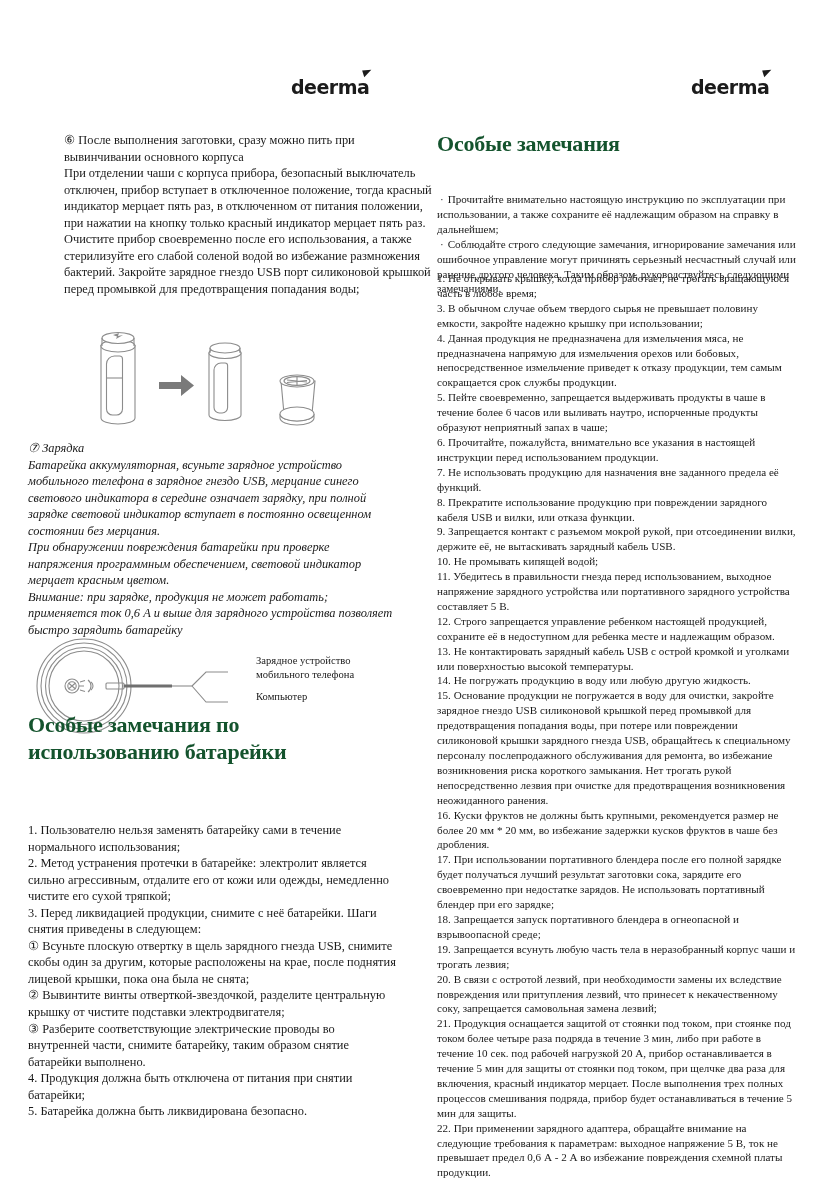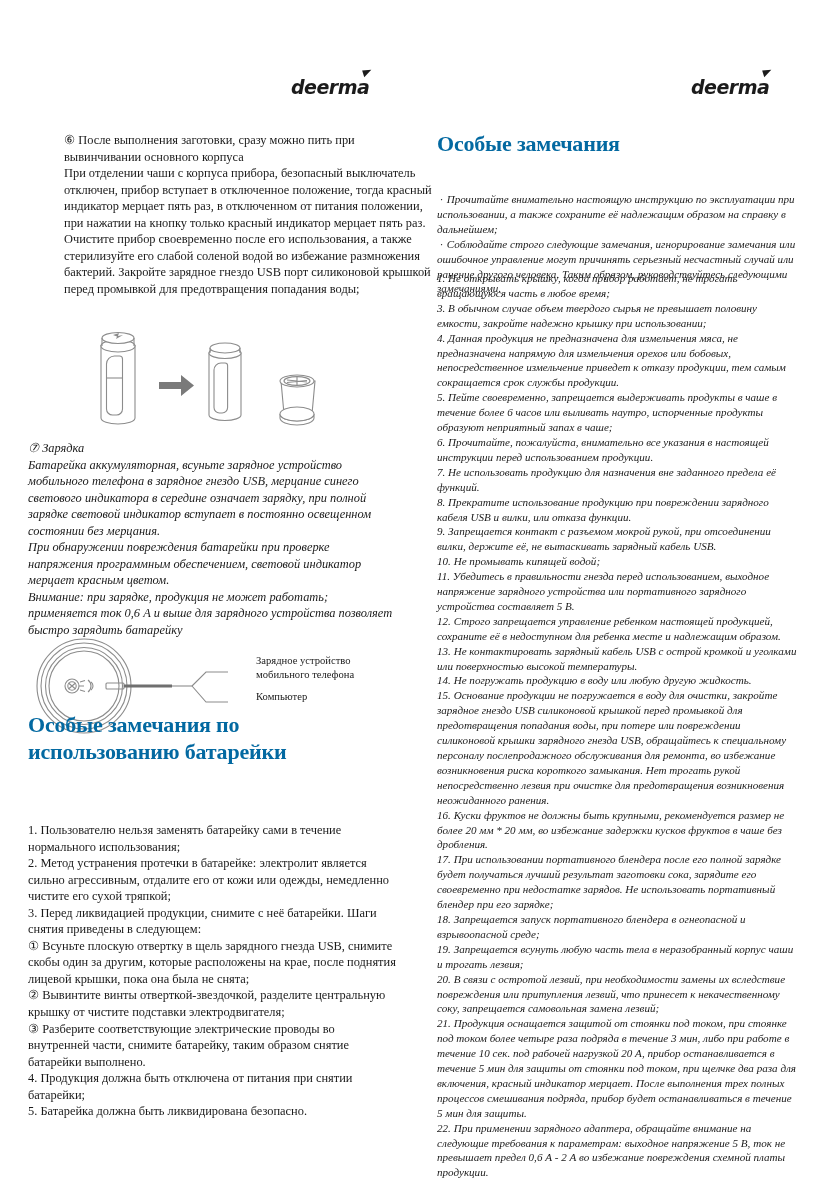--- a/index.html
+++ b/index.html
@@ -28,21 +28,20 @@
     font-family: "DejaVu Sans", sans-serif;
     font-weight: 700;
     font-size: 19px;
     letter-spacing: -0.5px;
     color: #1b1b1b;
     white-space: nowrap;
   }
   .logo .mark {
     position: relative;
     display: inline-block;
-    font-style: italic;
   }
   .logo .mark::after {
     content: "";
     position: absolute;
     right: -3px;
     top: -7px;
     width: 0; height: 0;
     border-left: 9px solid #1b1b1b;
     border-bottom: 5px solid transparent;
     border-top: 2px solid transparent;
@@ -60,35 +59,34 @@
   #col-right { left: 437px; width: 362px; }
 
   
   h1.section-title {
     font-family: "Liberation Serif", "DejaVu Serif", serif;
     font-weight: 700;
     font-size: 22px;
     line-height: 1.22;
     margin: 0;
     letter-spacing: -0.2px;
-    color: #0369a1;
+    color: #14532d;
   }
 
   
   .body-text {
     font-size: 12.4px;
     line-height: 1.335;
     text-align: left;
     margin: 0;
     color: #1a1a1a;
   }
   .body-text.small {
     font-size: 11.1px;
     line-height: 1.345;
-    font-style: italic;
   }
   .para { margin: 0; }
   .para + .para { margin-top: 0px; }
 
   .list { margin: 0; padding: 0; list-style: none; }
   .list li { margin: 0; }
 
   .bullet-dot::before {
     content: "·";
     padding-right: 4px;

